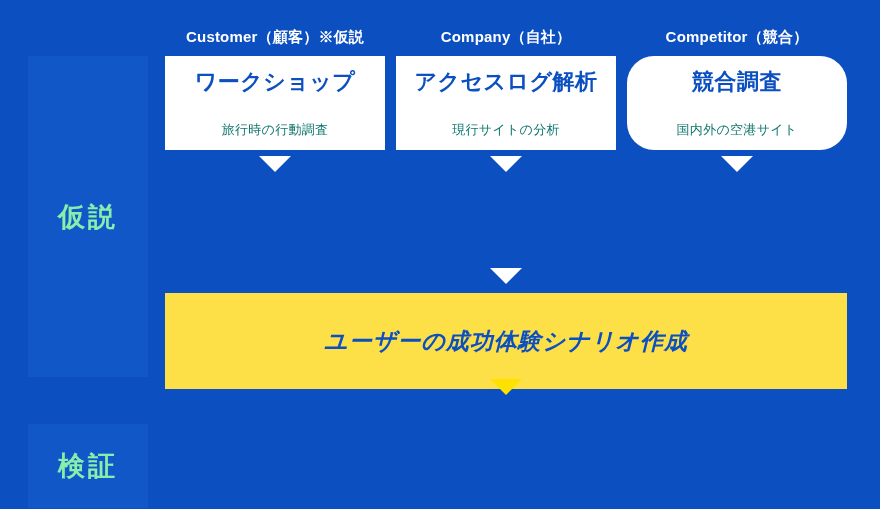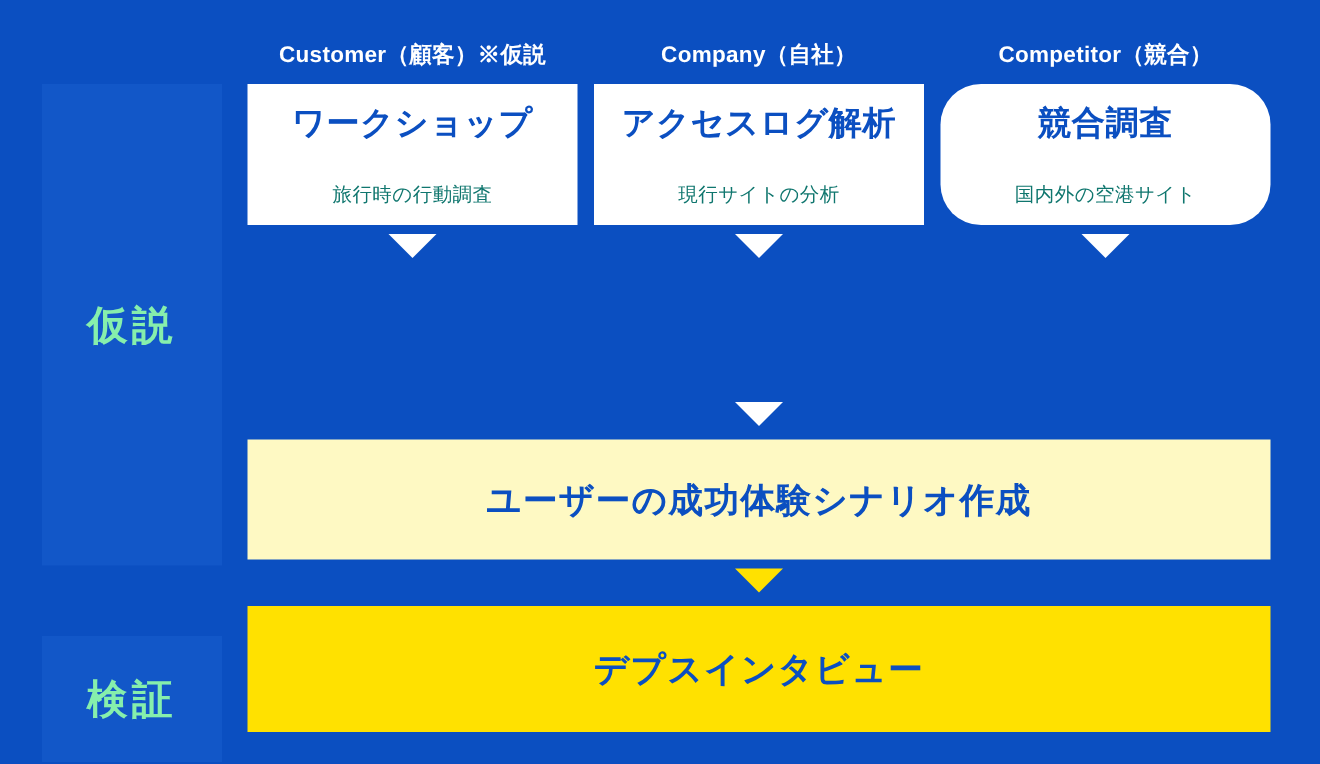--- a/index.html
+++ b/index.html
@@ -89,22 +89,23 @@
     align-items: center;
     justify-content: center;
   }
   #box-journey {
     top: 183px;
     height: 80px;
     background: #ffffff;
   }
   #box-scenario {
     top: 293px;
-    height: 80px;
-    background: #fef9c3;
+    height: 96px;
+    background: #fde047;
+    font-style: italic;
   }
   #box-interview {
     top: 404px;
     height: 84px;
     background: #ffe100;
   }
   .wide-title {
     color: #0b4fc1;
     font-size: 23px;
     font-weight: bold;
@@ -158,17 +159,14 @@
 
 
   <div class="arrow arrow-white" id="arrow-journey-down"></div>
 
   <div class="wide-box" id="box-scenario">
     <div class="wide-title">ユーザーの成功体験シナリオ作成</div>
   </div>
 
   <div class="arrow arrow-yellow" id="arrow-scenario-down"></div>
 
-  <div class="wide-box" id="box-interview">
-    <div class="wide-title">デプスインタビュー</div>
-  </div>
 
 </div>
 
 </body></html>

